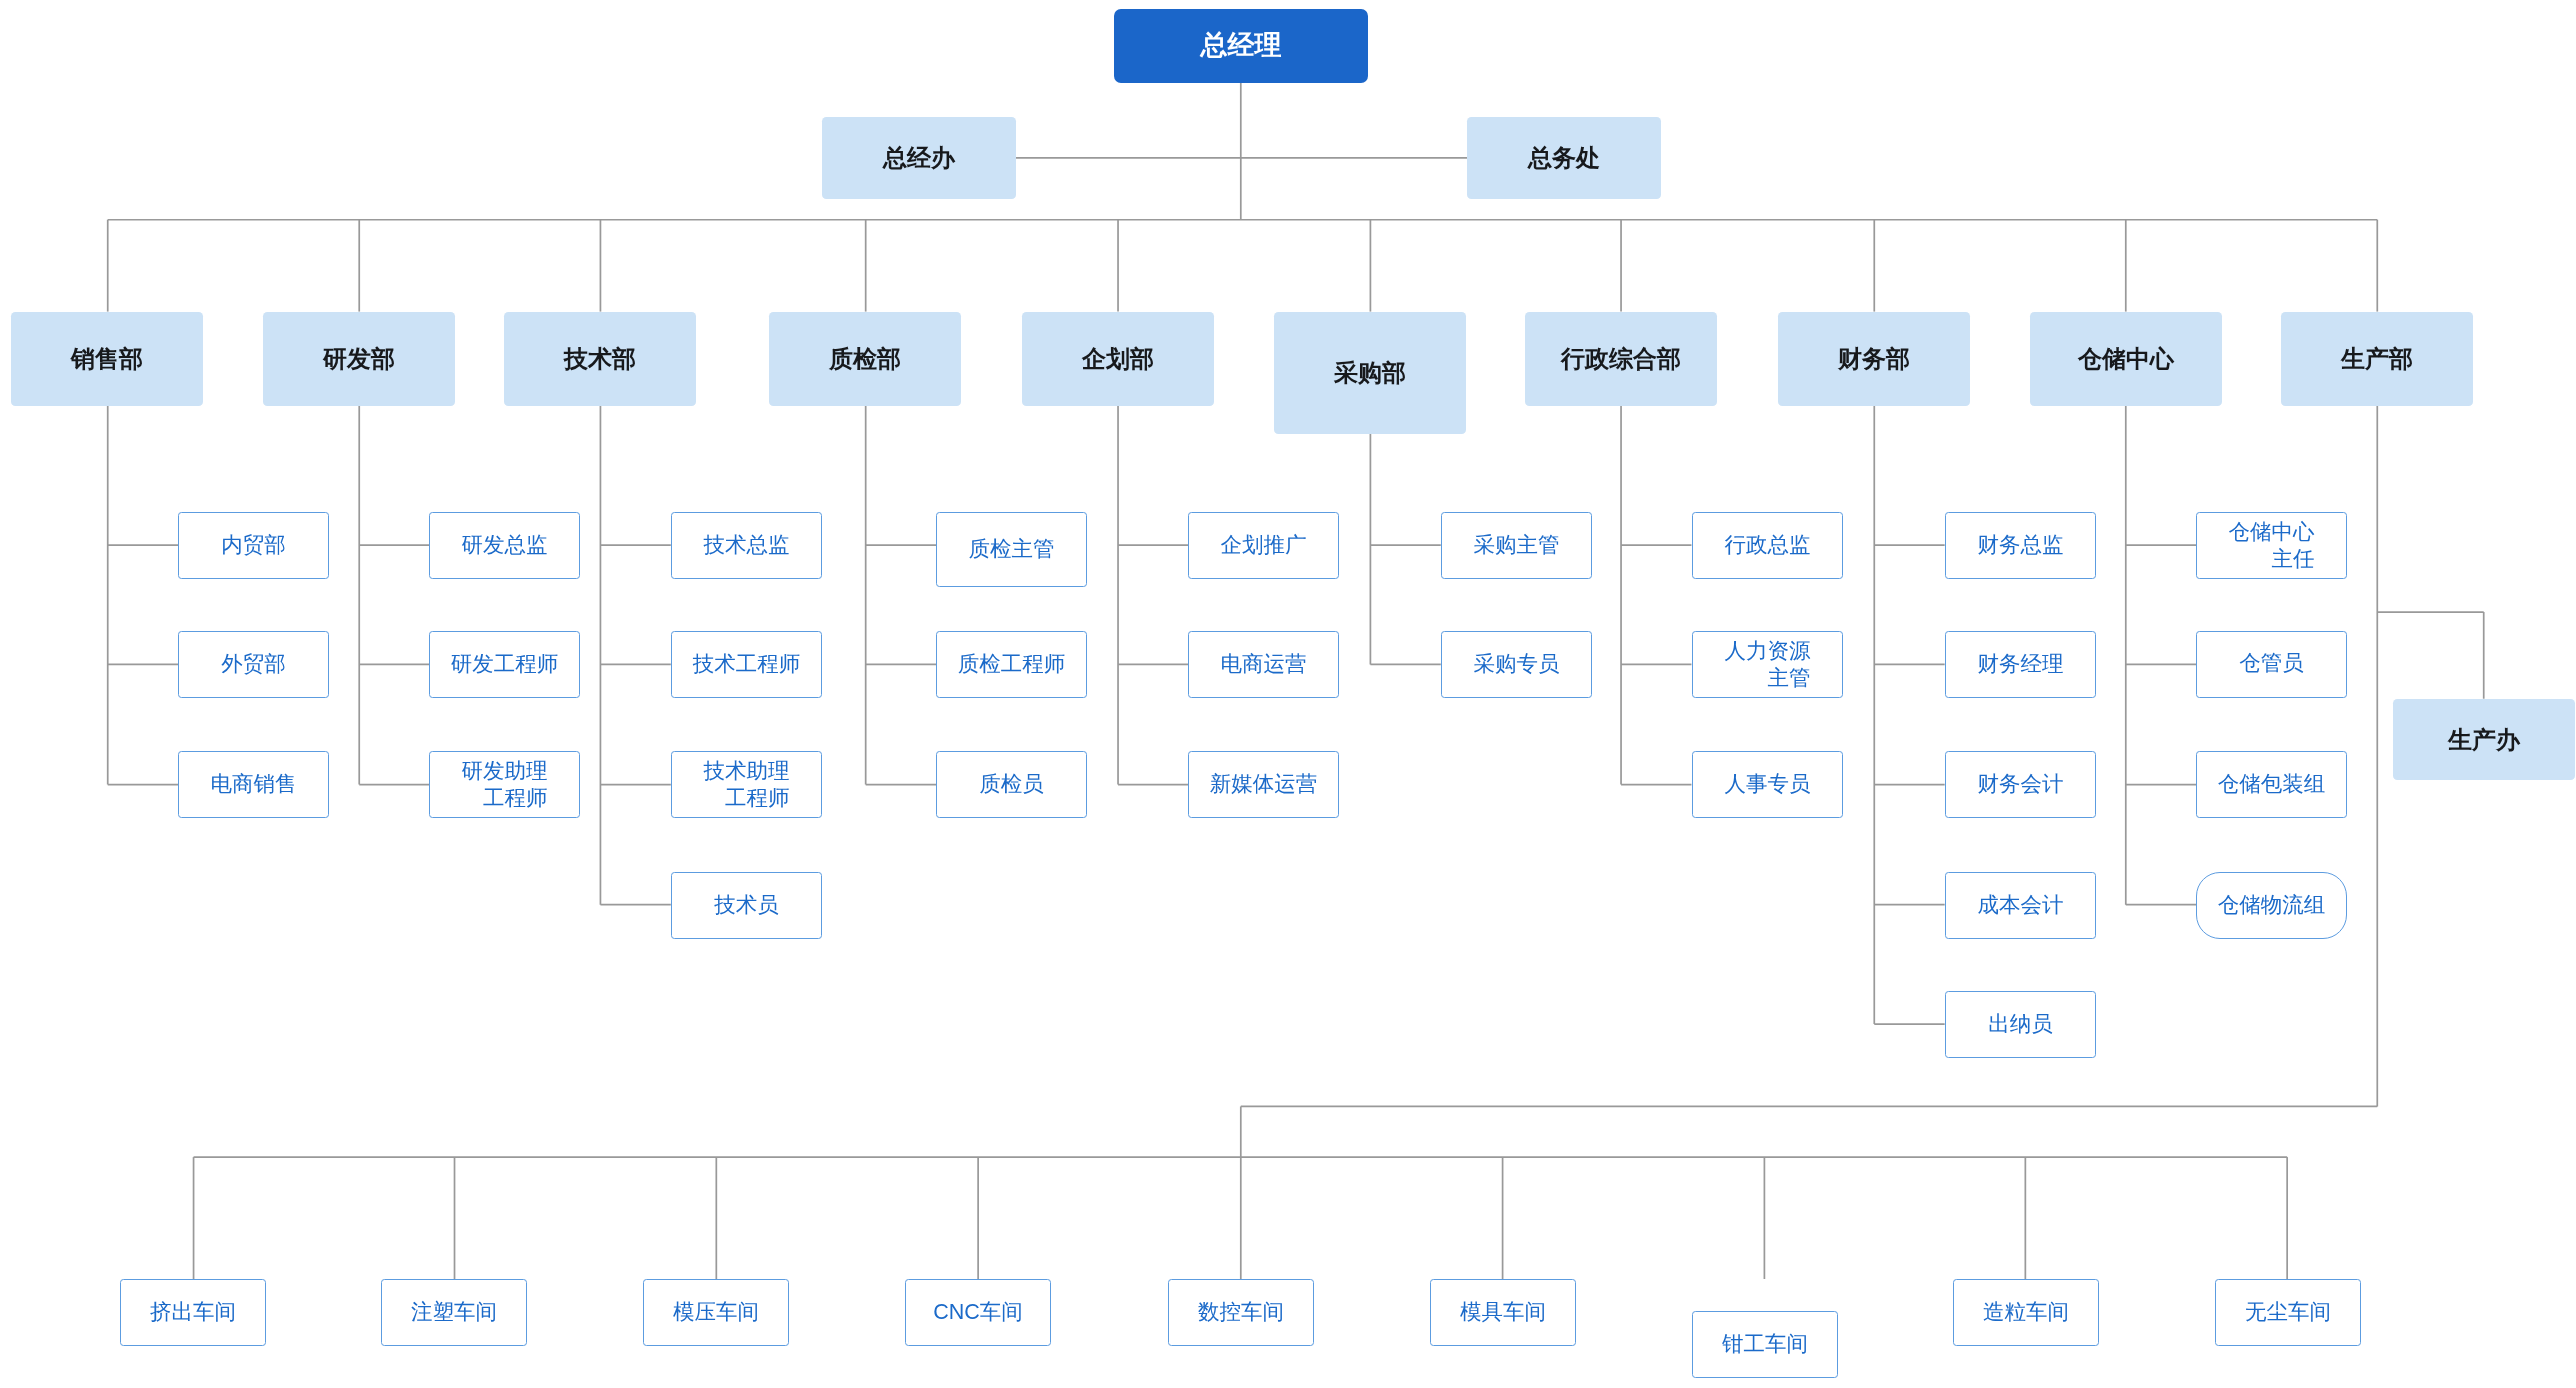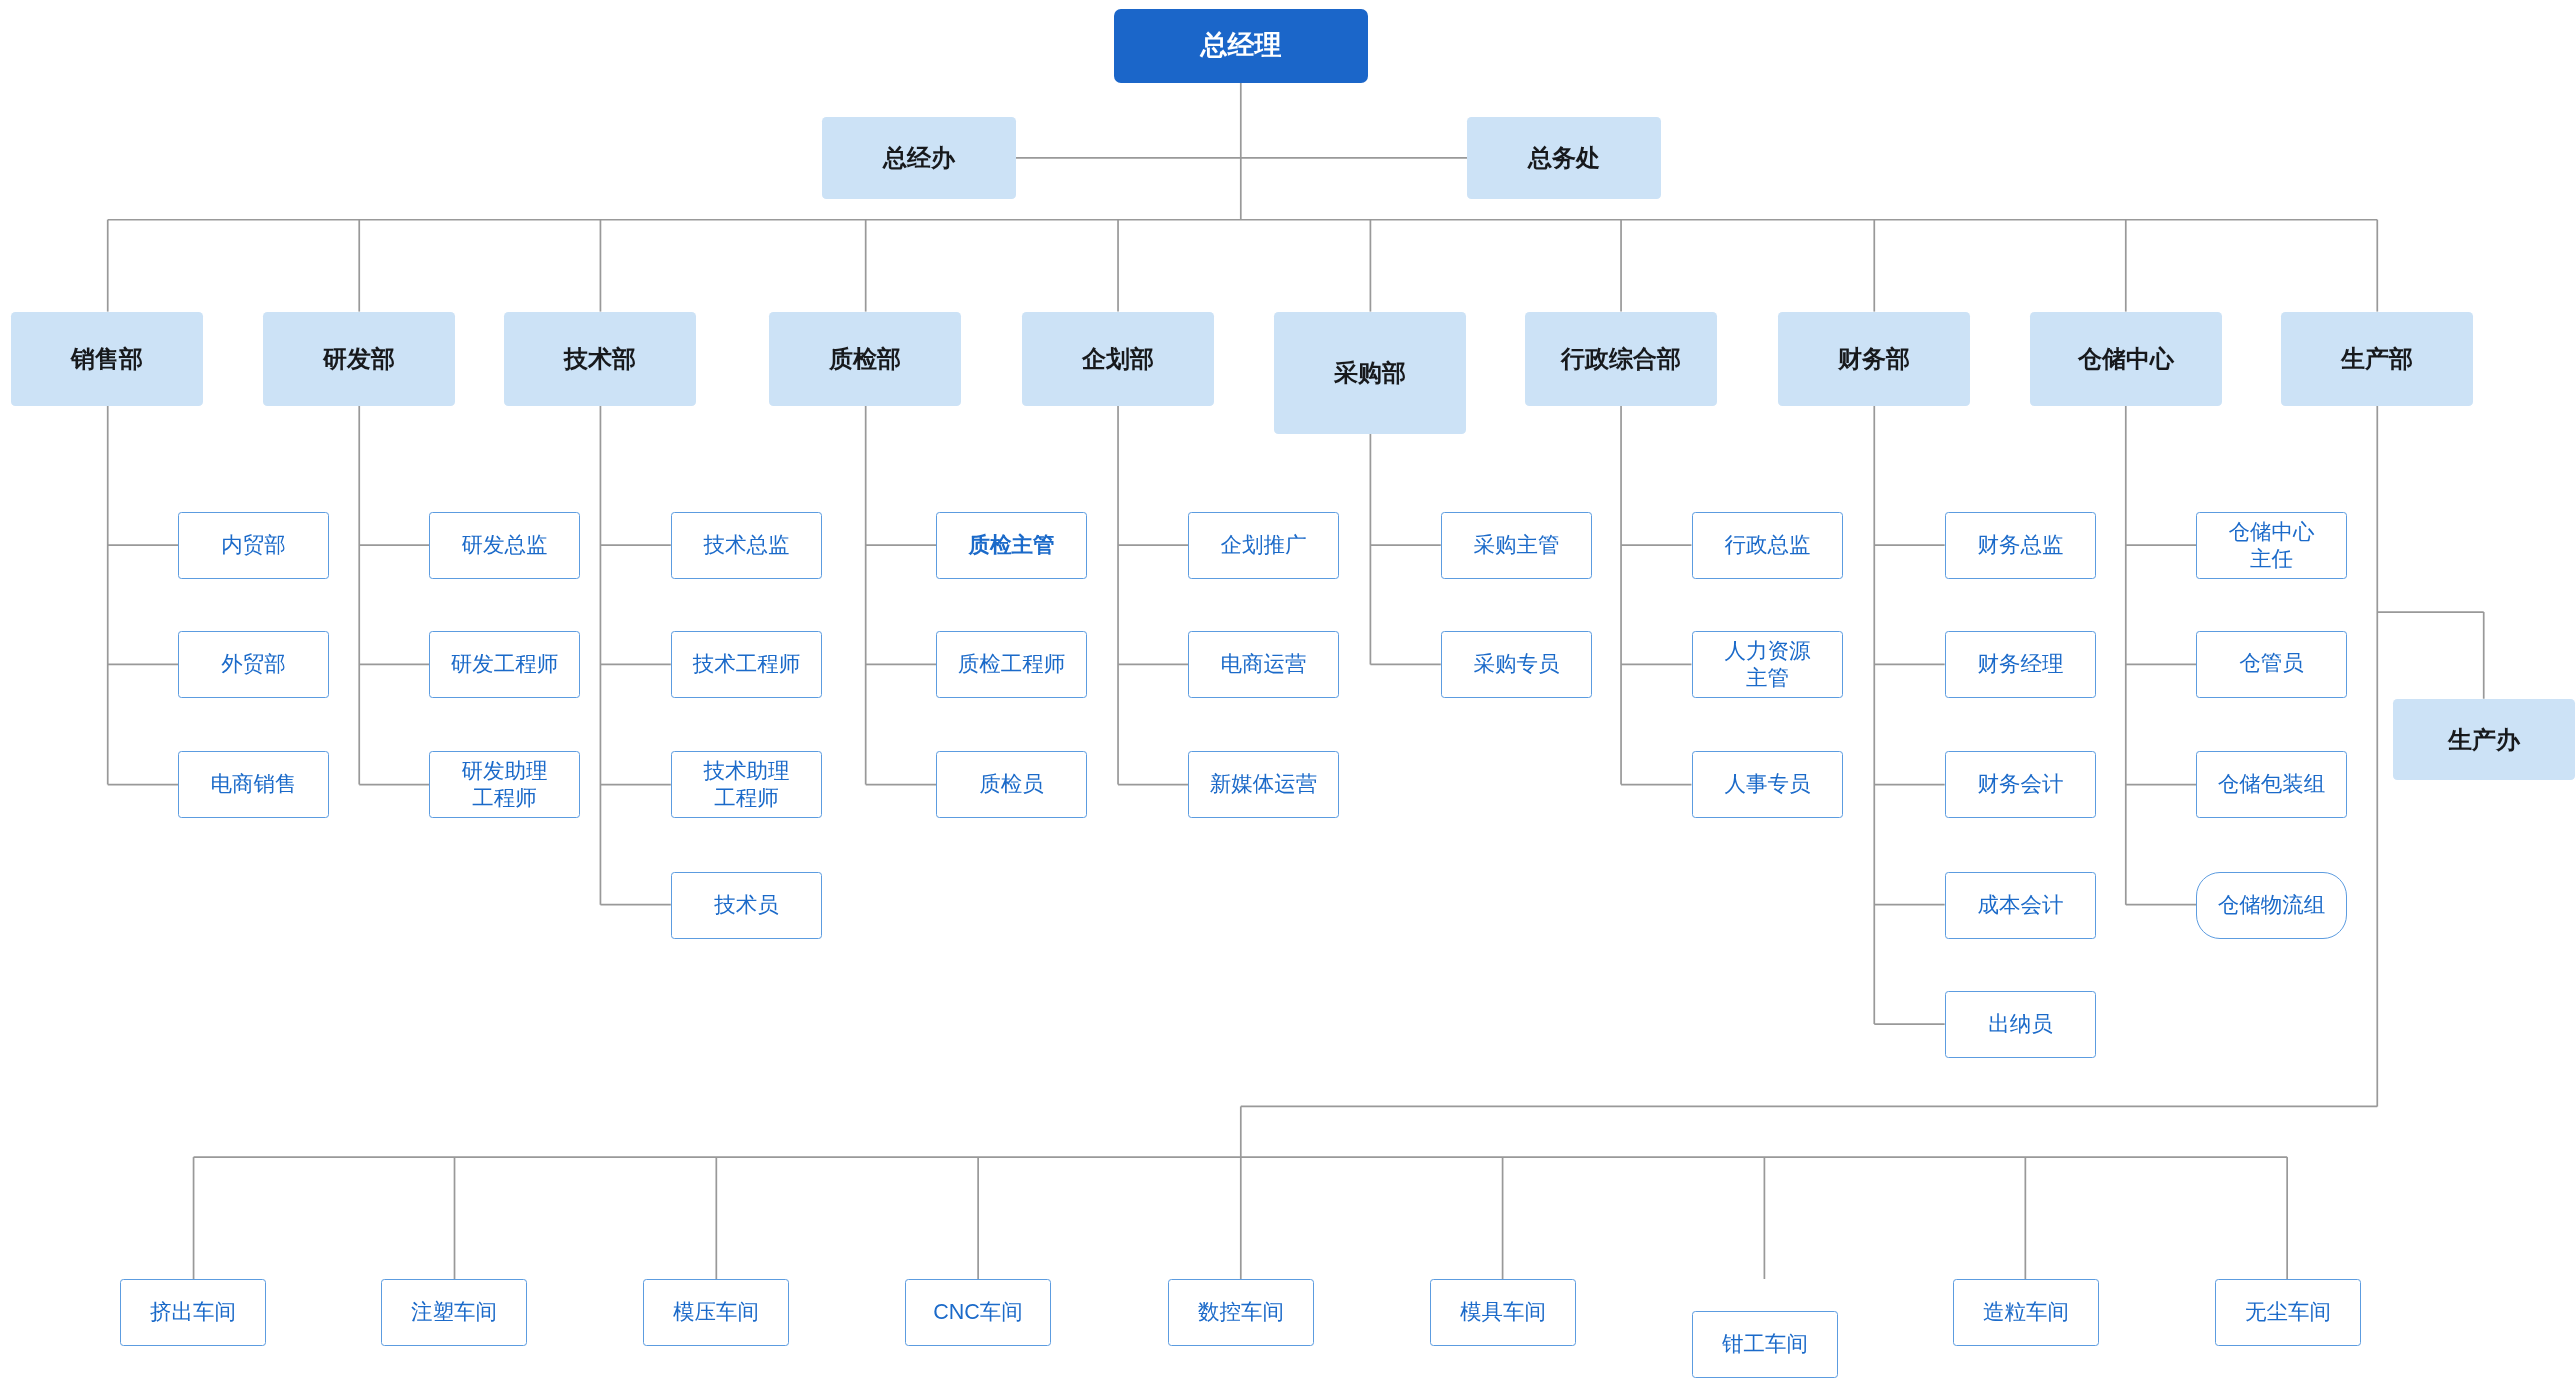--- a/index.html
+++ b/index.html
@@ -7,21 +7,21 @@
     position:relative;
     width:2576px;height:1388px;
     background:#ffffff;
     font-family:"Liberation Sans", sans-serif;
     overflow:hidden;
   }
   #wires{position:absolute;left:0;top:0;width:2576px;height:1388px;}
   .node{
     position:absolute;
     display:flex;align-items:center;justify-content:center;
-    text-align:center;box-sizing:border-box;
+    text-align:right;box-sizing:border-box;
   }
   .node .lbl{white-space:pre-line;line-height:1.25;display:block;}
   .root{
     background:var(--root-bg);
     color:#ffffff;
     font-weight:700;font-size:27px;
     border-radius:6.9px;
   }
   .lightbox{
     background:var(--lite-bg);
@@ -157,21 +157,21 @@
       <div class="node leafbox" style="left: 671px; top: 751px; width: 151px; height: 67px;">
         <span class="lbl">技术助理
 工程师</span>
       </div>
       <div class="node leafbox" style="left: 671px; top: 872px; width: 151px; height: 67px;">
         <span class="lbl">技术员</span>
       </div>
       <div class="node lightbox" style="left: 769px; top: 312px; width: 192px; height: 94px;">
         <span class="lbl">质检部</span>
       </div>
-      <div class="node leafbox" style="left: 936px; top: 512px; width: 151px; height: 67px; font-weight: bold;">
+      <div class="node leafbox" style="left: 936px; top: 512px; width: 151px; height: 75px;">
         <span class="lbl">质检主管</span>
       </div>
       <div class="node leafbox" style="left: 936px; top: 631px; width: 151px; height: 67px;">
         <span class="lbl">质检工程师</span>
       </div>
       <div class="node leafbox" style="left: 936px; top: 751px; width: 151px; height: 67px;">
         <span class="lbl">质检员</span>
       </div>
       <div class="node lightbox" style="left: 1022px; top: 312px; width: 192px; height: 94px;">
         <span class="lbl">企划部</span>

